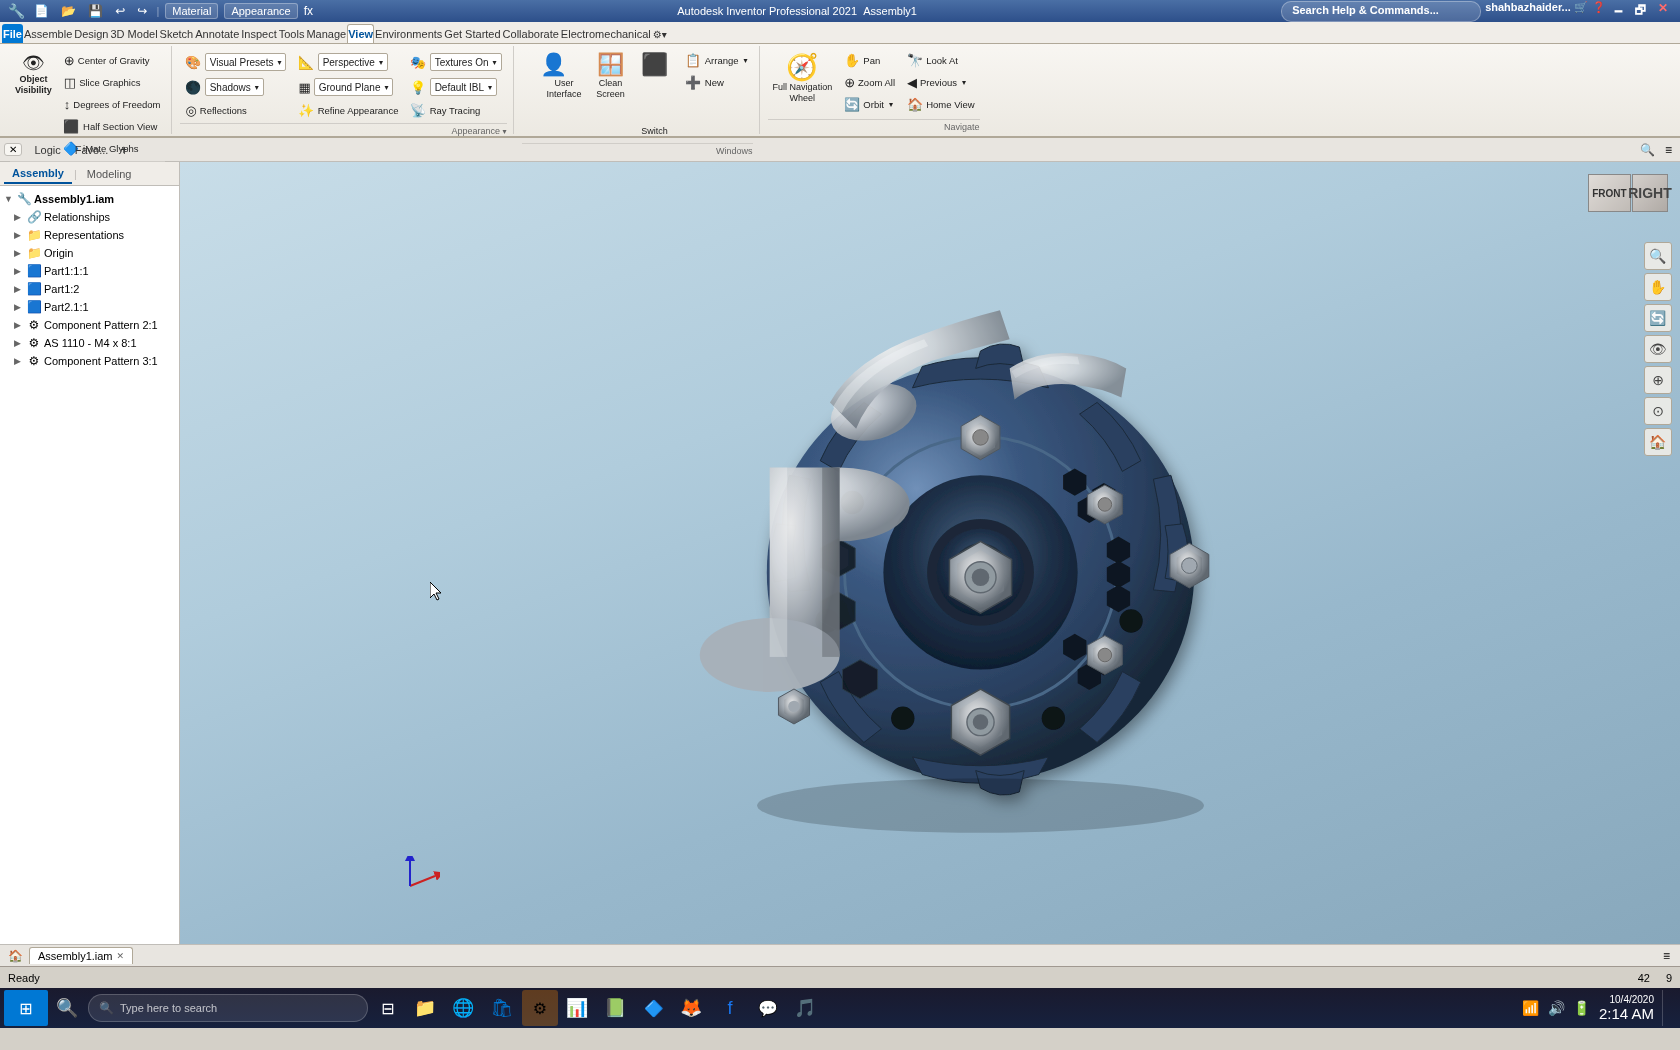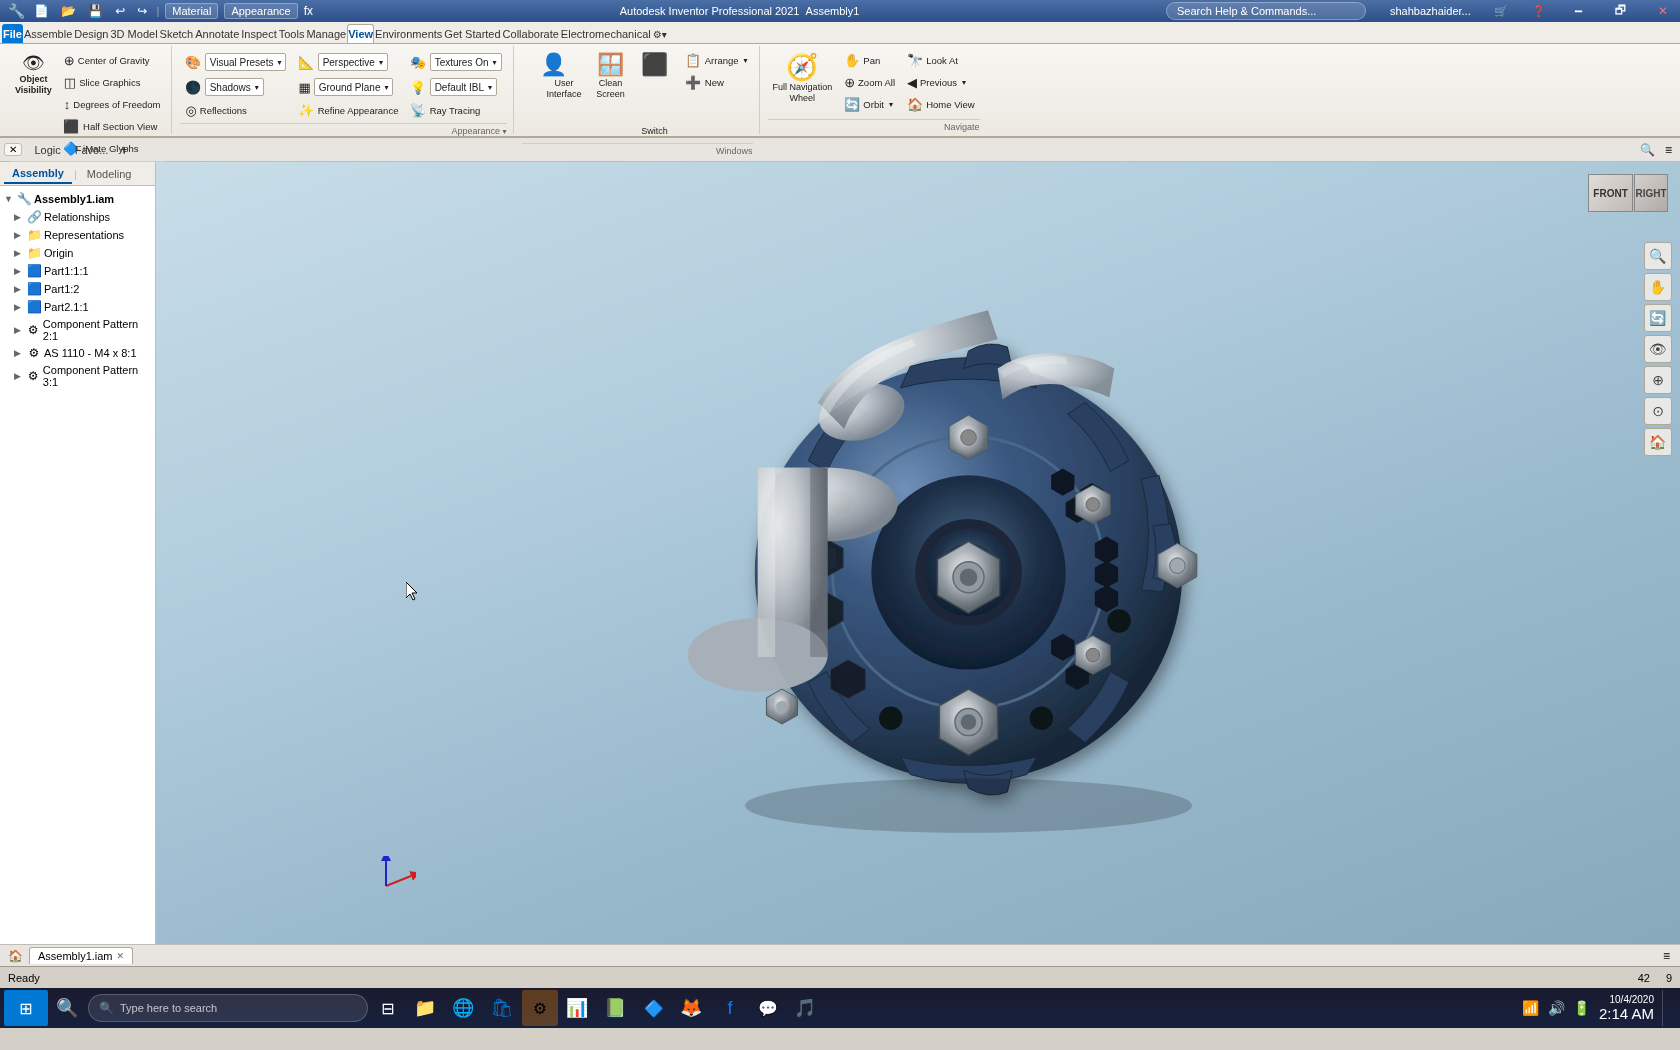--- a/index.html
+++ b/index.html
@@ -10,21 +10,21 @@
       height: 22px;
       background: linear-gradient(to bottom, #4a6fa5, #2d4f8a);
       display: flex;
       align-items: center;
       justify-content: space-between;
       padding: 0 8px;
       color: white;
     }
     #titlebar .title-left { display: flex; align-items: center; gap: 6px; font-size: 11px; }
     #titlebar .title-center { font-size: 11px; font-weight: normal; }
-    #titlebar .title-right { display: flex; align-items: center; gap: 24px; font-size: 11px; }
+    #titlebar .title-right { display: flex; gap: 4px; font-size: 11px; font-weight: bold; }
     #titlebar .win-btn { cursor: pointer; padding: 0 4px; font-size: 12px; }
 
     
     #ribbon-tabs {
       height: 22px;
       background: #f0ede8;
       display: flex;
       align-items: flex-end;
       padding-left: 2px;
       border-bottom: 1px solid #b0a898;
@@ -112,21 +112,21 @@
       border: 1px solid transparent;
       white-space: nowrap;
     }
     .ribbon-btn-small .btn-icon-sm { font-size: 13px; }
     .ribbon-col { display: flex; flex-direction: column; gap: 1px; }
     .dropdown-arrow { font-size: 8px; margin-left: 2px; }
     .qa-btn { color: white; font-size: 12px; cursor: pointer; padding: 1px 3px; }
 
     
     #left-panel {
-      width: 156px;
+      width: 180px;
       background: white;
       border-right: 1px solid #c0bdb8;
       display: flex;
       flex-direction: column;
       flex-shrink: 0;
     }
     #panel-tabs {
       display: flex;
       align-items: center;
       background: #f0ede8;
@@ -780,21 +780,21 @@
         <polygon points="16,5 26,11 26,25 16,31 6,25 6,11" fill="url(#steelGrad)"></polygon>
         <circle cx="16" cy="18" r="6" fill="#a0a8b0"></circle>
       </g>
 
       <ellipse cx="360" cy="580" rx="230" ry="28" fill="rgba(0,0,0,0.18)"></ellipse>
     </svg>
 
     <div id="viewcube" style="position:absolute;top:12px;right:12px;">
       <div style="display:flex;gap:1px;margin-bottom:1px;">
         <div style="width:48px;height:38px;background:linear-gradient(135deg,#e0dcd8,#c0bbb6);border:1px solid #888;display:flex;align-items:center;justify-content:center;font-size:10px;font-weight:bold;color:#333;cursor:pointer;">FRONT</div>
-        <div style="width:36px;height:38px;background:linear-gradient(135deg,#d4d0cc,#b0aaa5);border:1px solid #888;display:flex;align-items:center;justify-content:center;font-size:10px;font-weight:bold;color:#444;cursor:pointer;">RIGHT</div>
+        <div style="width:36px;height:38px;background:linear-gradient(135deg,#d4d0cc,#b0aaa5);border:1px solid #888;display:flex;align-items:center;justify-content:center;font-size:14px;font-weight:bold;color:#444;cursor:pointer;">RIGHT</div>
       </div>
     </div>
 
     <div id="right-nav" style="position:absolute;right:8px;top:80px;display:flex;flex-direction:column;gap:3px;">
       <div class="nav-btn" title="Zoom">🔍</div>
       <div class="nav-btn" title="Pan">✋</div>
       <div class="nav-btn" title="Orbit">🔄</div>
       <div class="nav-btn" title="Look At">👁</div>
       <div class="nav-btn" title="Navigate">⊕</div>
       <div class="nav-btn" title="Zoom Extend">⊙</div>

